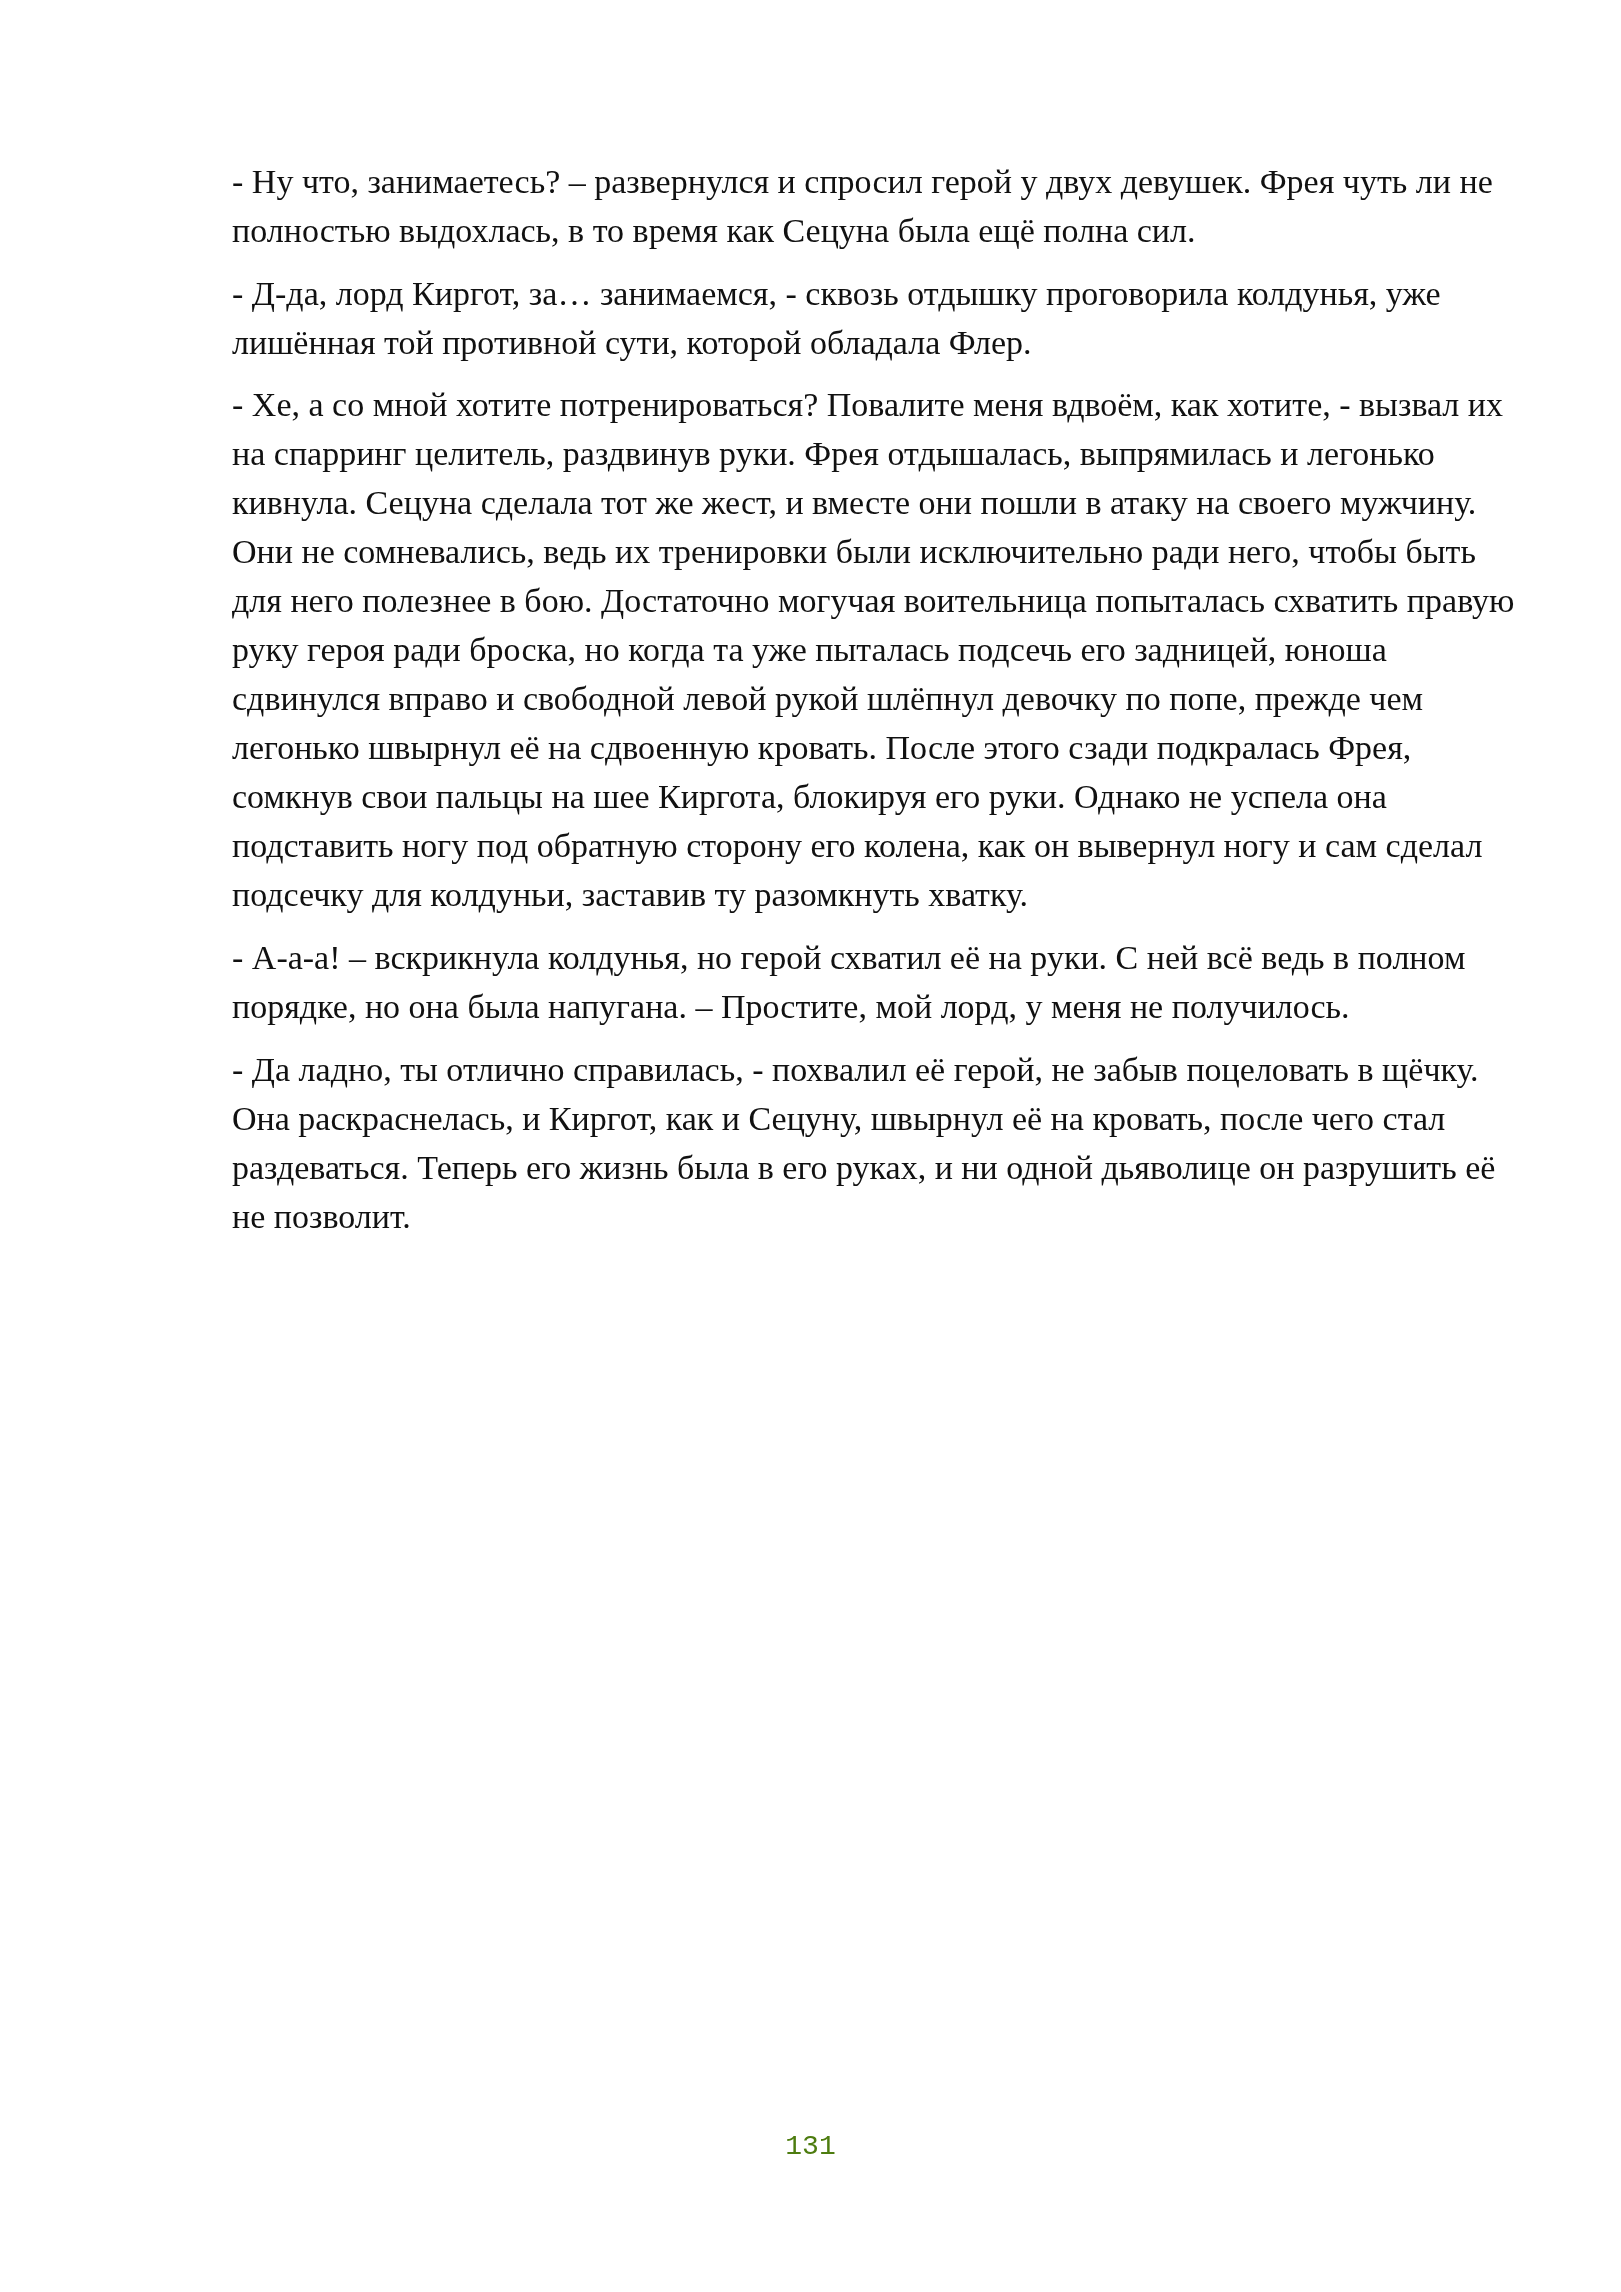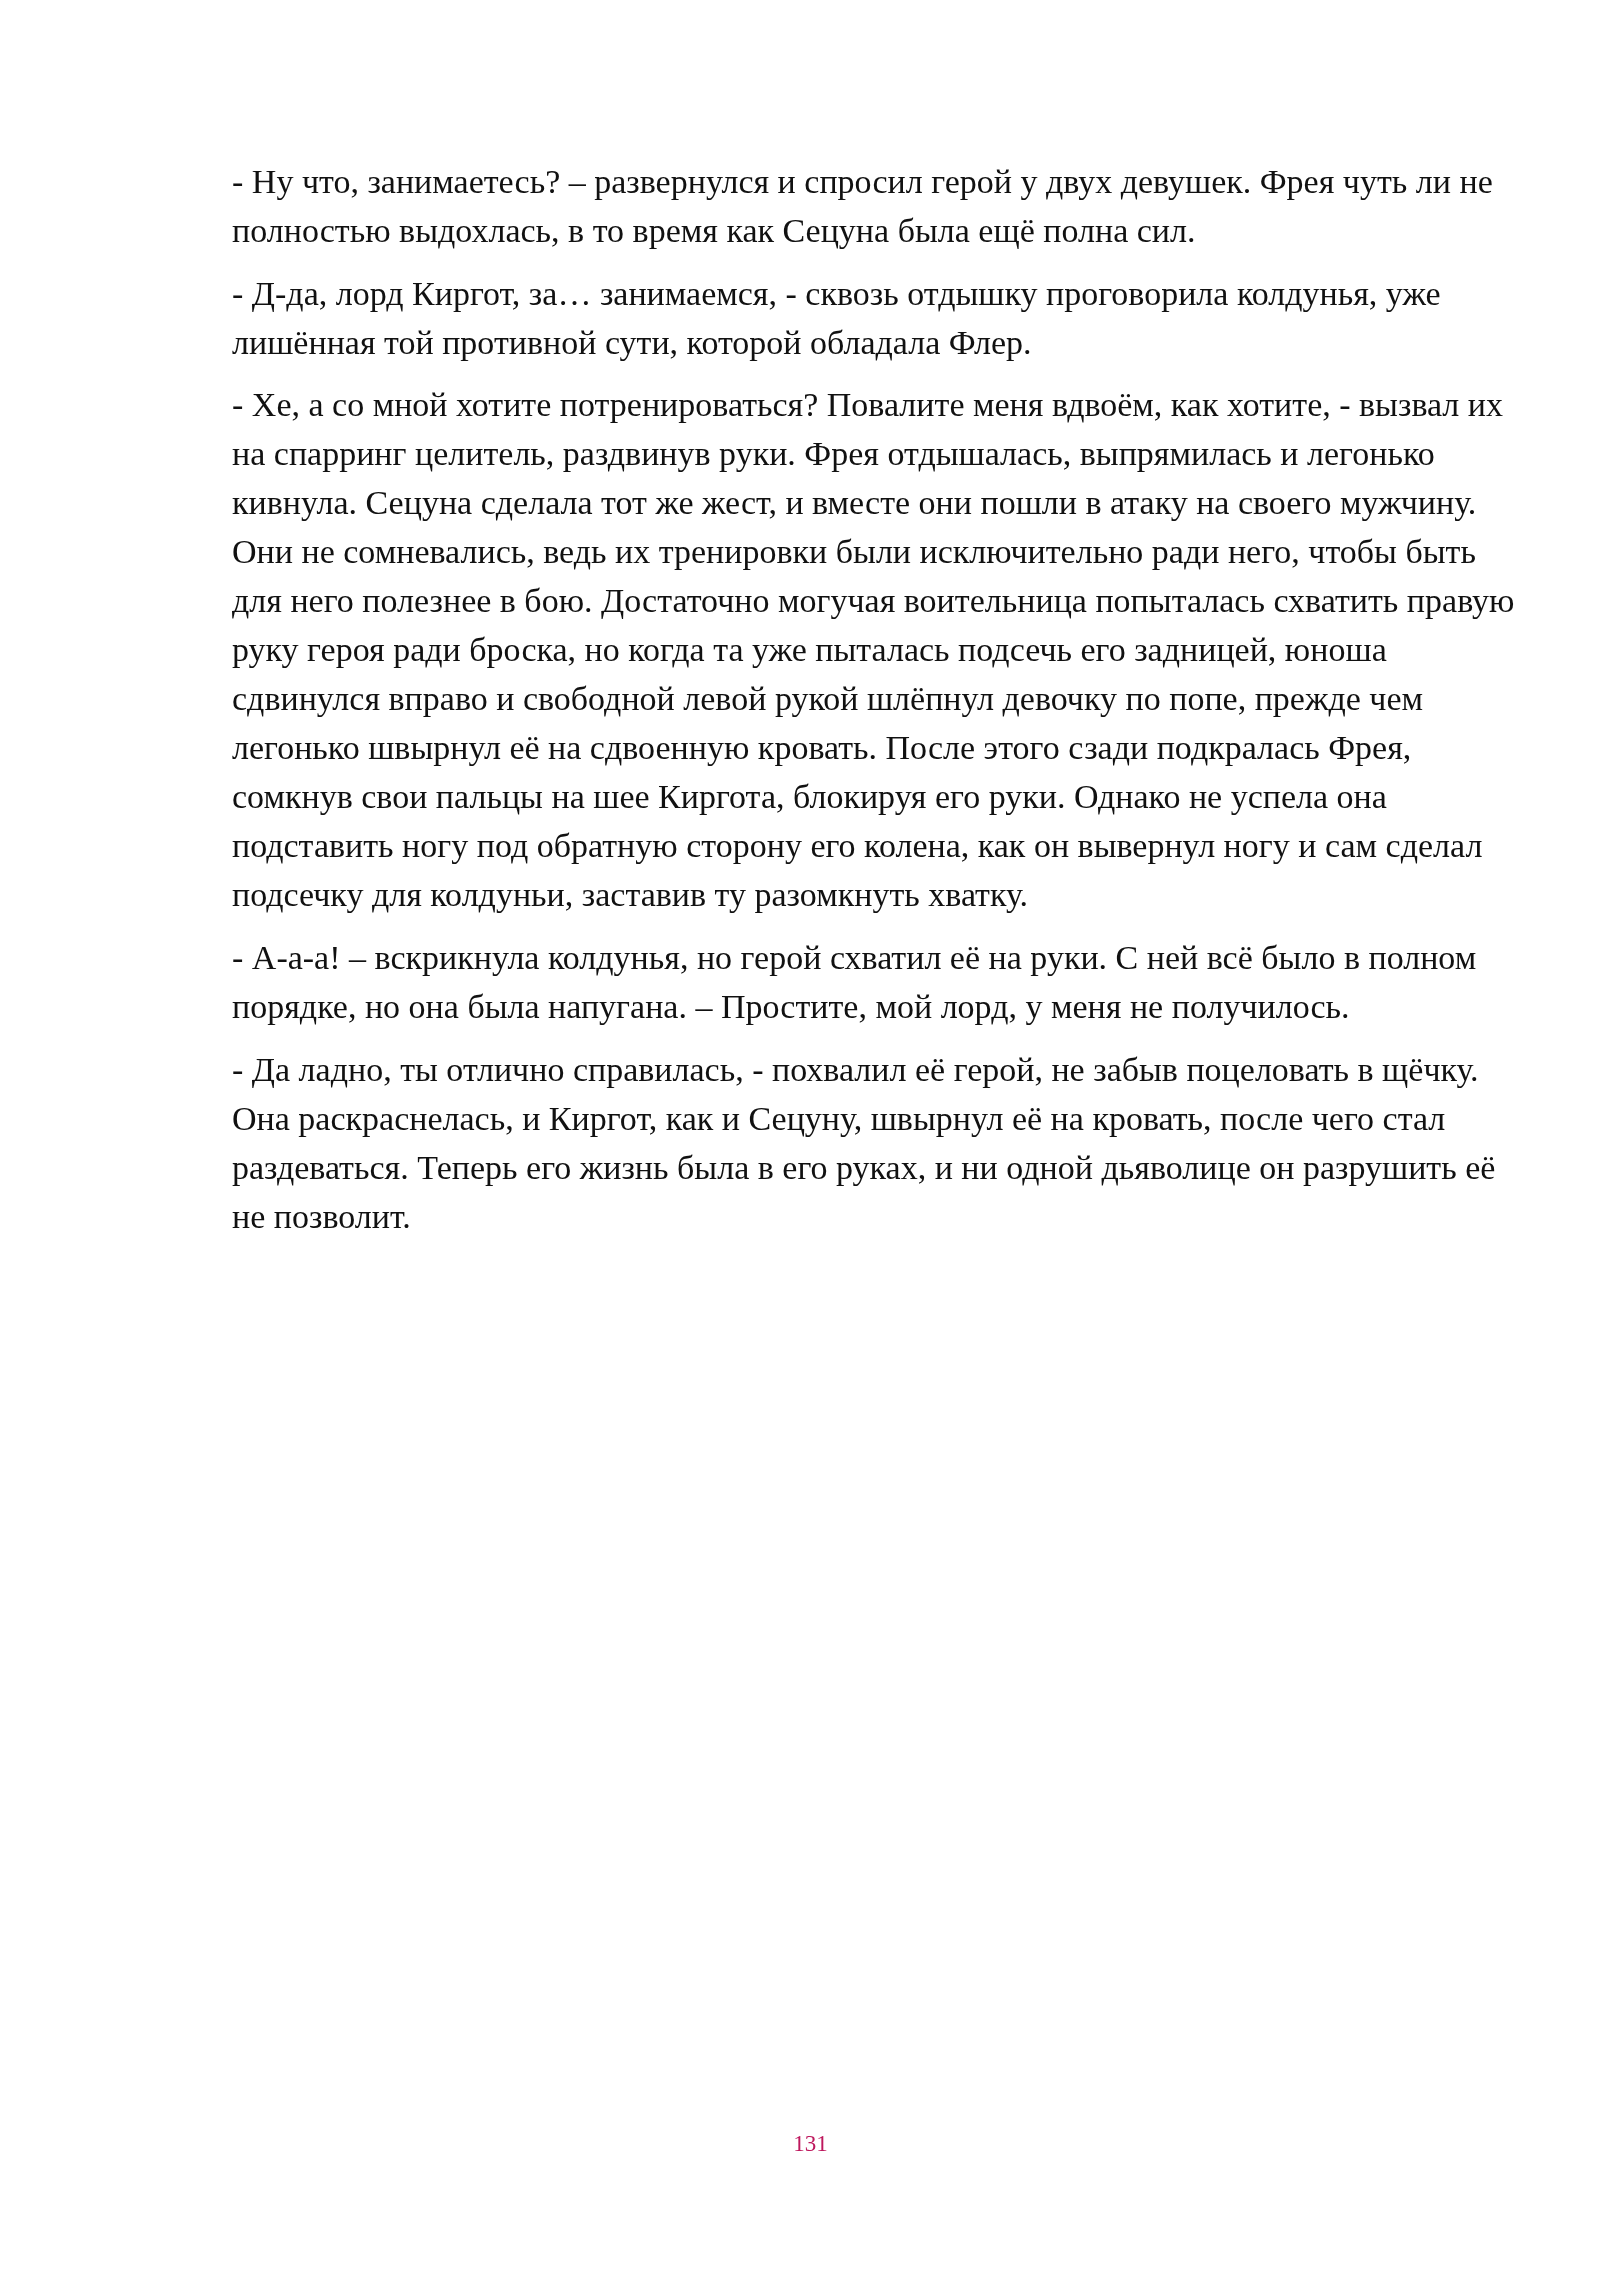--- a/index.html
+++ b/index.html
@@ -13,30 +13,30 @@
     font-size: 34px;
     line-height: 49px;
     color: #111111;
   }
   .paragraph { margin: 0 0 13.7px 0; }
   .page-number {
     position: absolute;
     left: 0; right: 0;
     top: 2131px;
     text-align: center;
-    font-family: Liberation Serif, serif;
-    font-size: 23px;
-    color: #be185d;
+    font-family: Liberation Mono, monospace;
+    font-size: 28px;
+    color: #4d7c0f;
   }
 </style>
 </head>
 <body>
 
 <div class="page-body">
   <p class="paragraph">- Ну что, занимаетесь? – развернулся и спросил герой у двух девушек. Фрея чуть ли не полностью выдохлась, в то время как Сецуна была ещё полна сил.</p>
   <p class="paragraph">- Д-да, лорд Киргот, за… занимаемся, - сквозь отдышку проговорила колдунья, уже лишённая той противной сути, которой обладала Флер.</p>
   <p class="paragraph">- Хе, а со мной хотите потренироваться? Повалите меня вдвоём, как хотите, - вызвал их на спарринг целитель, раздвинув руки. Фрея отдышалась, выпрямилась и легонько кивнула. Сецуна сделала тот же жест, и вместе они пошли в атаку на своего мужчину. Они не сомневались, ведь их тренировки были исключительно ради него, чтобы быть для него полезнее в бою. Достаточно могучая воительница попыталась схватить правую руку героя ради броска, но когда та уже пыталась подсечь его задницей, юноша сдвинулся вправо и свободной левой рукой шлёпнул девочку по попе, прежде чем легонько швырнул её на сдвоенную кровать. После этого сзади подкралась Фрея, сомкнув свои пальцы на шее Киргота, блокируя его руки. Однако не успела она подставить ногу под обратную сторону его колена, как он вывернул ногу и сам сделал подсечку для колдуньи, заставив ту разомкнуть хватку.</p>
-  <p class="paragraph">- А-а-а! – вскрикнула колдунья, но герой схватил её на руки. С ней всё было в полном порядке, но она была напугана. – Простите, мой лорд, у меня не получилось.</p>
+  <p class="paragraph">- А-а-а! – вскрикнула колдунья, но герой схватил её на руки. С ней всё ведь в полном порядке, но она была напугана. – Простите, мой лорд, у меня не получилось.</p>
   <p class="paragraph">- Да ладно, ты отлично справилась, - похвалил её герой, не забыв поцеловать в щёчку. Она раскраснелась, и Киргот, как и Сецуну, швырнул её на кровать, после чего стал раздеваться. Теперь его жизнь была в его руках, и ни одной дьяволице он разрушить её не позволит.</p>
 </div>
 
 <div class="page-number">131</div>
 
 
 </body></html>

